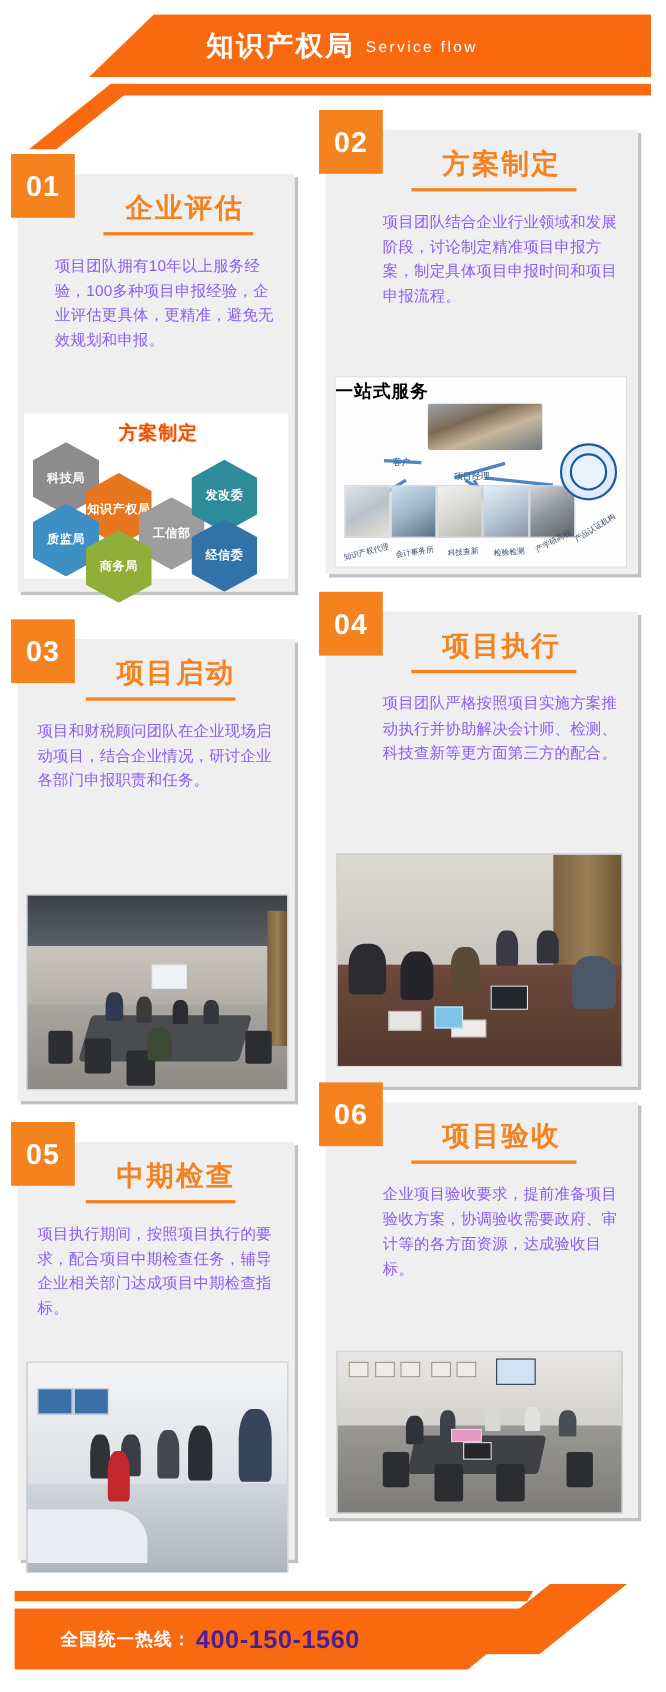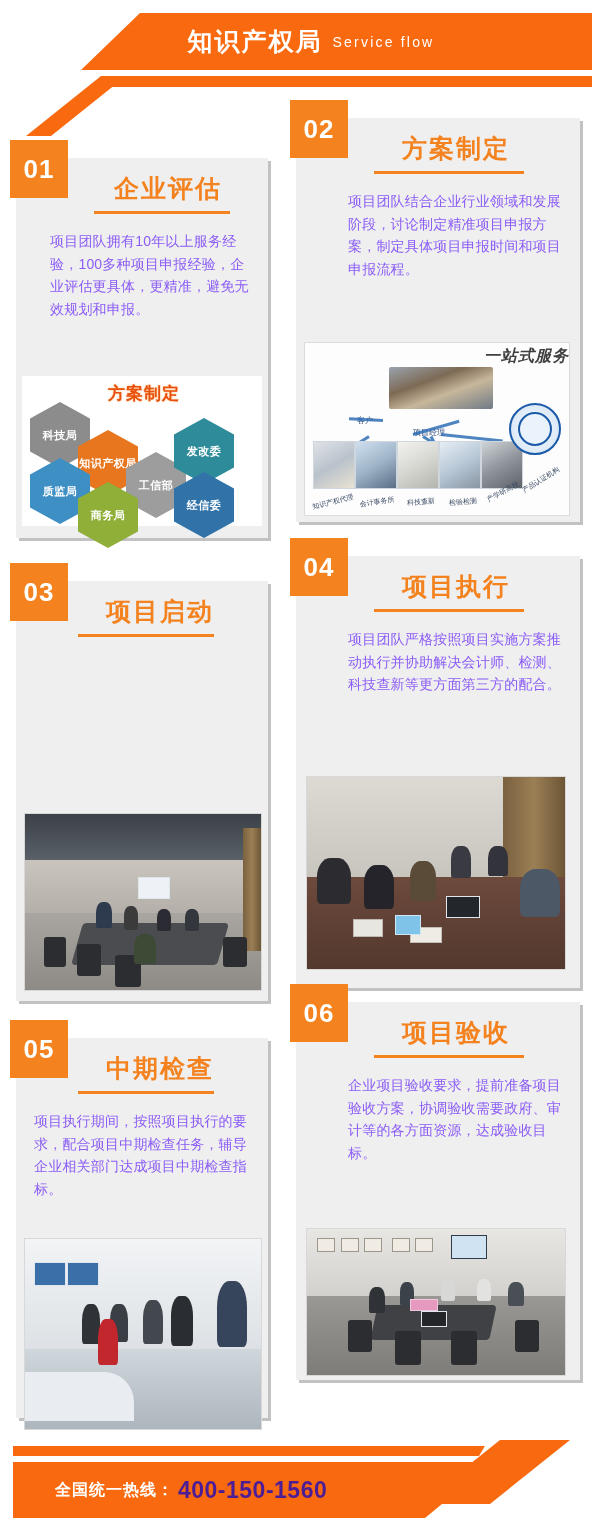--- a/index.html
+++ b/index.html
@@ -169,26 +169,25 @@
     position: absolute;
     left: 8px; top: 224px;
     width: 264px; height: 172px;
     background: #fdfdfd;
     border: 1px solid #dcdcdc;
     overflow: hidden;
   }
   .oss-title {
     position: absolute;
     left: 0; right: 0; top: 3px;
-    text-align: right;
+    text-align: left;
     font-size: 16px;
     font-weight: bold;
-    color: #404040;
+    color: #000000;
     letter-spacing: 1px;
-    font-style: italic;
   }
   .oss-hero {
     position: absolute;
     left: 84px; top: 24px;
     width: 104px; height: 42px;
     background: linear-gradient(160deg,#9aa3ad 0%,#7d6a55 35%,#c7b79b 60%,#6f7a86 100%);
     border-radius: 2px;
   }
   .oss-lbl {
     position: absolute;
@@ -359,20 +358,21 @@
     <div class="oss-cap" style="left:132px; transform:rotate(-4deg);">检验检测</div>
     <div class="oss-cap" style="left:172px; bottom:18px; transform:rotate(-28deg);">产学研高校</div>
     <div class="oss-cap" style="left:210px; bottom:30px; transform:rotate(-32deg);">产品认证机构</div>
   </div>
 </div>
 
 <div class="card card-left c03">
   <div class="badge badge-l">03</div>
   <div class="card-title">项目启动</div>
   <div class="title-rule rule-l"></div>
+  <div class="card-body">项目和财税顾问团队在企业现场启动项目，结合企业情况，研讨企业各部门申报职责和任务。</div>
 
   <div class="photo" style="top:232px; width:236px; height:176px;">
     <div class="scene">
       <div class="sc-ceil"></div>
       <div class="sc-wall"></div>
       <div class="sc-floor"></div>
       <div class="sc-wood" style="right:0; top:8%; width:18px; height:70%;"></div>
       <div class="sc-screen" style="left:48%; top:36%; width:30px; height:20px; background:#eef2f6;"></div>
       <div class="sc-table" style="left:22%; top:62%; width:62%; height:24%; transform:skewX(-16deg);"></div>
       <div class="sc-chair" style="left:8%;  top:70%; width:22px; height:30px;"></div>

